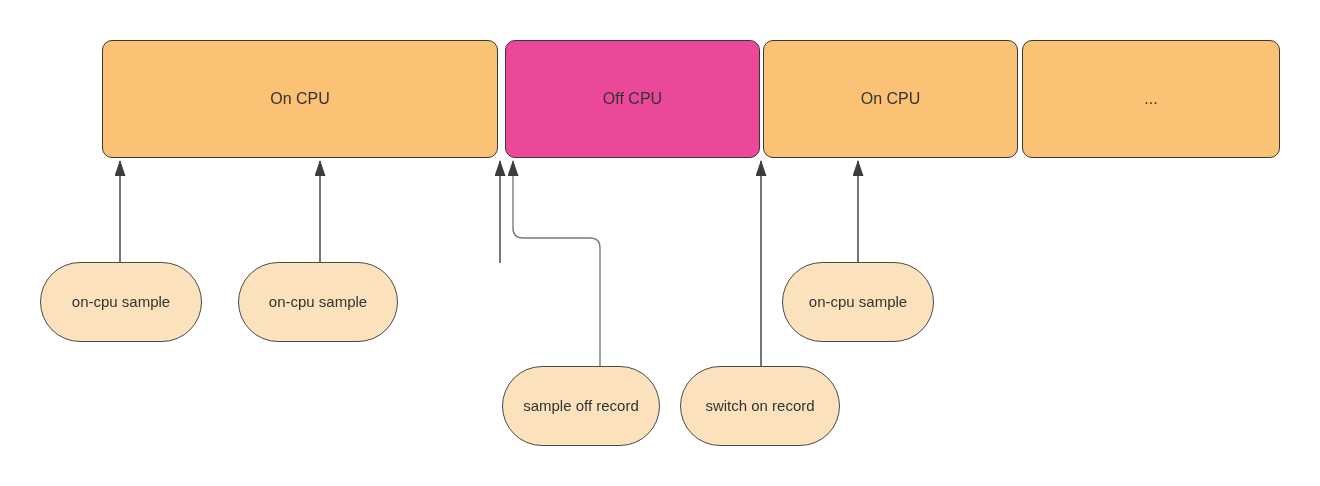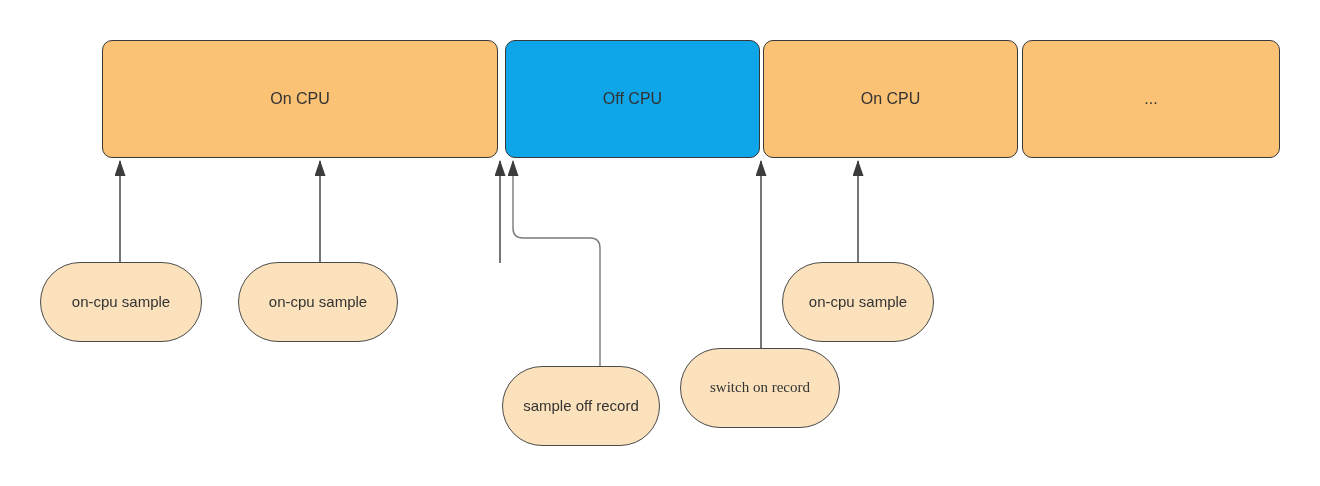--- a/index.html
+++ b/index.html
@@ -30,21 +30,21 @@
     border: 1.6px solid #383838;
     border-radius: 10px;
     box-sizing: border-box;
     display: flex;
     align-items: center;
     justify-content: center;
     font-size: 16px;
     color: #333333;
   }
   .block.on-cpu { background: #fbc275; }
-  .block.off-cpu { background: #0ea5e9; }
+  .block.off-cpu { background: #ec4899; }
   .block-1 { left: 102px; width: 396px; }
   .block-2 { left: 505px; width: 255px; }
   .block-3 { left: 763px; width: 255px; }
   .block-4 { left: 1022px; width: 258px; }
   .bubble {
     position: absolute;
     height: 80px;
     background: #fce2bc;
     border: 1.5px solid #4a4a4a;
     border-radius: 40px;
@@ -56,21 +56,21 @@
     font-size: 15px;
     line-height: 1.3;
     color: #333333;
     padding: 0 14px;
   }
   .bubble-1 { left: 40px;  top: 262px; width: 162px; }
   .bubble-2 { left: 238px; top: 262px; width: 160px; }
   .bubble-3 { left: 423px; top: 262px; width: 159px; }
   .bubble-4 { left: 782px; top: 262px; width: 152px; }
   .bubble-5 { left: 502px; top: 366px; width: 158px; }
-  .bubble-6 { left: 680px; top: 348px; width: 160px; font-family: Liberation Serif, serif; }
+  .bubble-6 { left: 680px; top: 366px; width: 160px; }
 </style>
 </head>
 <body>
 
 <div class="canvas">
 
   <svg class="connector-layer" width="1320" height="486" viewBox="0 0 1320 486" xmlns="http://www.w3.org/2000/svg">
     <defs>
       <marker id="arrowhead" markerUnits="userSpaceOnUse" markerWidth="16" markerHeight="11" viewBox="0 0 16 11" refX="15" refY="5.5" orient="auto">
         <path d="M 0 0 L 16 5.5 L 0 11 Z" fill="#3c3c3c"></path>

